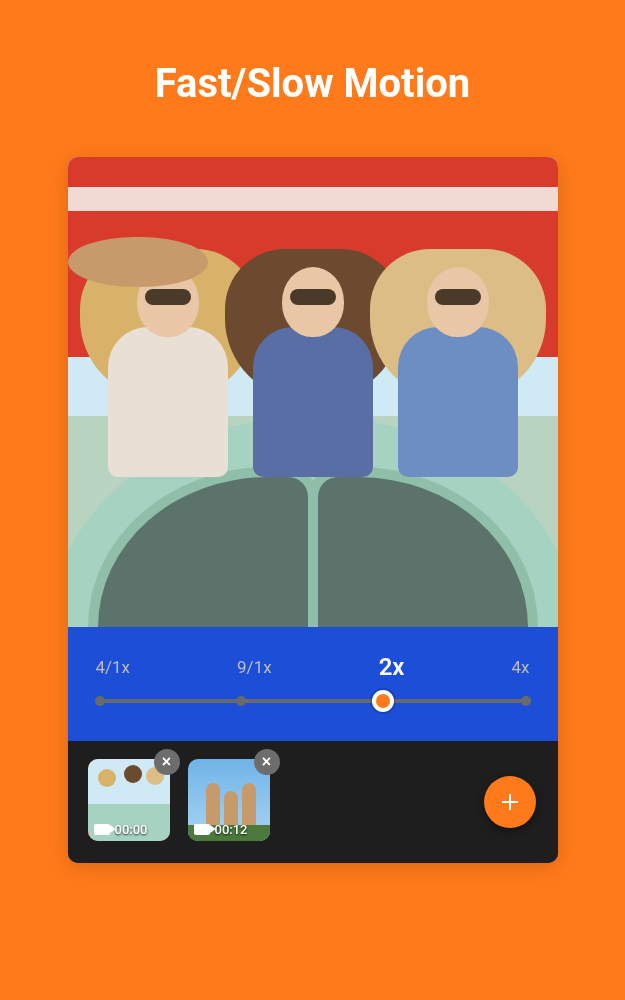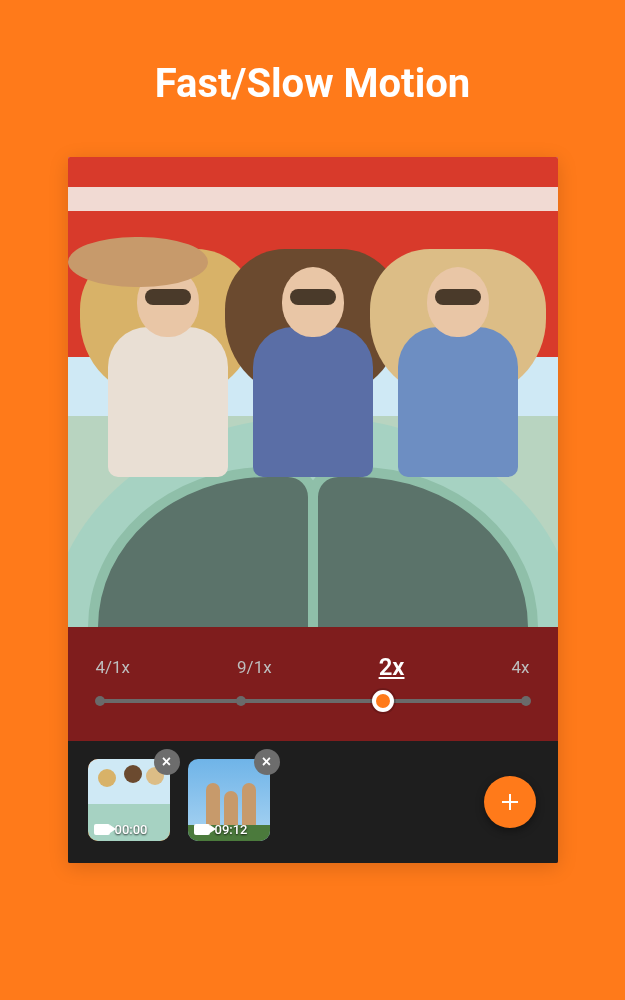--- a/index.html
+++ b/index.html
@@ -14,22 +14,22 @@
     .page-title {
       text-align: center;
       color: #fff;
       font-size: 40px;
       font-weight: 700;
       padding: 60px 0 50px 0;
     }
     .editor {
       width: 490px;
       margin: 0 auto;
-      background: #7f1d1d;
-      border-radius: 2px;
+      background: #1d4ed8;
+      border-radius: 10px;
       overflow: hidden;
       box-shadow: 0 4px 20px rgba(0,0,0,0.15);
     }
     
     .preview {
       width: 100%;
       height: 470px;
       position: relative;
       overflow: hidden;
       background: linear-gradient(#cfe9f5 0%, #cfe9f5 55%, #b8d4c0 55%, #b8d4c0 100%);
@@ -97,21 +97,21 @@
     .speed {
       padding: 30px 28px 38px 28px;
     }
     .ticks {
       display: flex;
       justify-content: space-between;
       color: #bdbdbd;
       font-size: 17px;
       margin-bottom: 12px;
     }
-    .ticks .sel { color: #fff; font-size: 24px; font-weight: 600; transform: translateY(-4px); text-decoration: underline; }
+    .ticks .sel { color: #fff; font-size: 24px; font-weight: 600; transform: translateY(-4px); }
     .track {
       position: relative;
       height: 4px;
       background: #6a6a6a;
       margin: 14px 4px 0 4px;
       border-radius: 2px;
     }
     .dot {
       position: absolute; top: 50%;
       width: 10px; height: 10px; border-radius: 50%;
@@ -260,21 +260,21 @@
       </div>
     </div>
 
     <div class="clip">
       <div class="thumb thumb2"></div>
       <button class="close-btn">
         <span>×</span>
       </button>
       <div class="meta">
         <span class="cam-icon"></span>
-        <span>09:12</span>
+        <span>00:12</span>
       </div>
     </div>
 
     <button class="add-btn">
       <svg viewBox="0 0 24 24">
         <path d="M11 4h2v7h7v2h-7v7h-2v-7H4v-2h7z" fill="#fff"></path>
       </svg>
     </button>
   </div>
 

